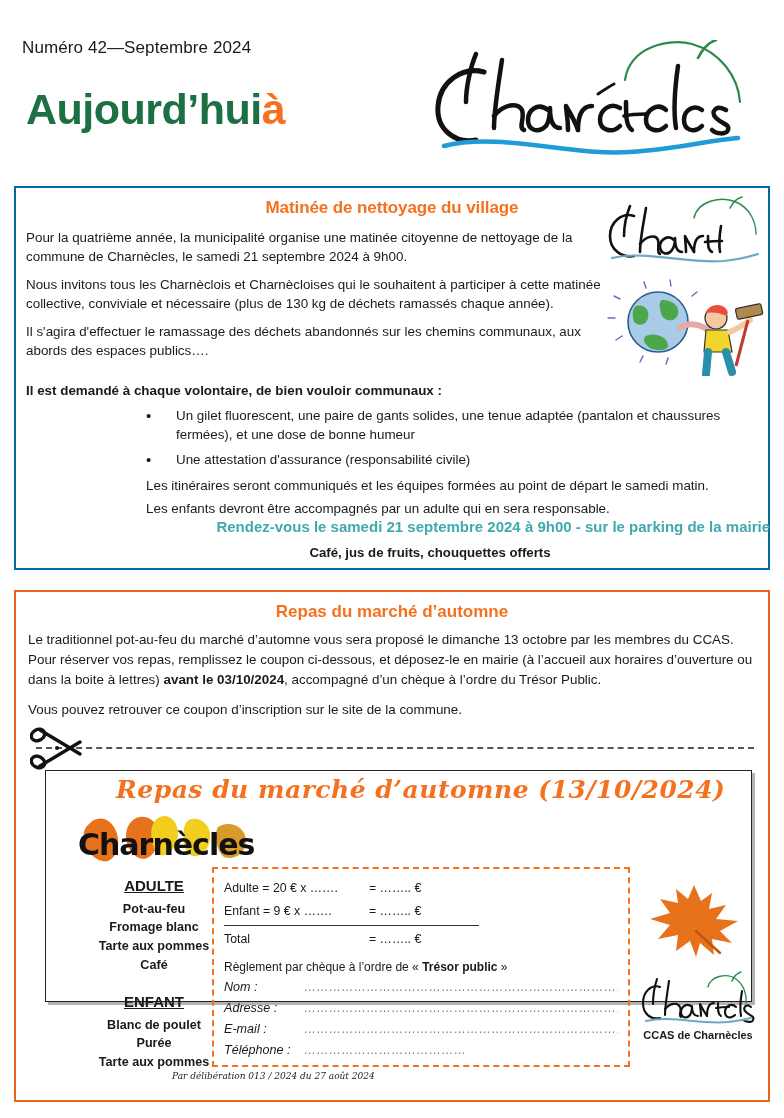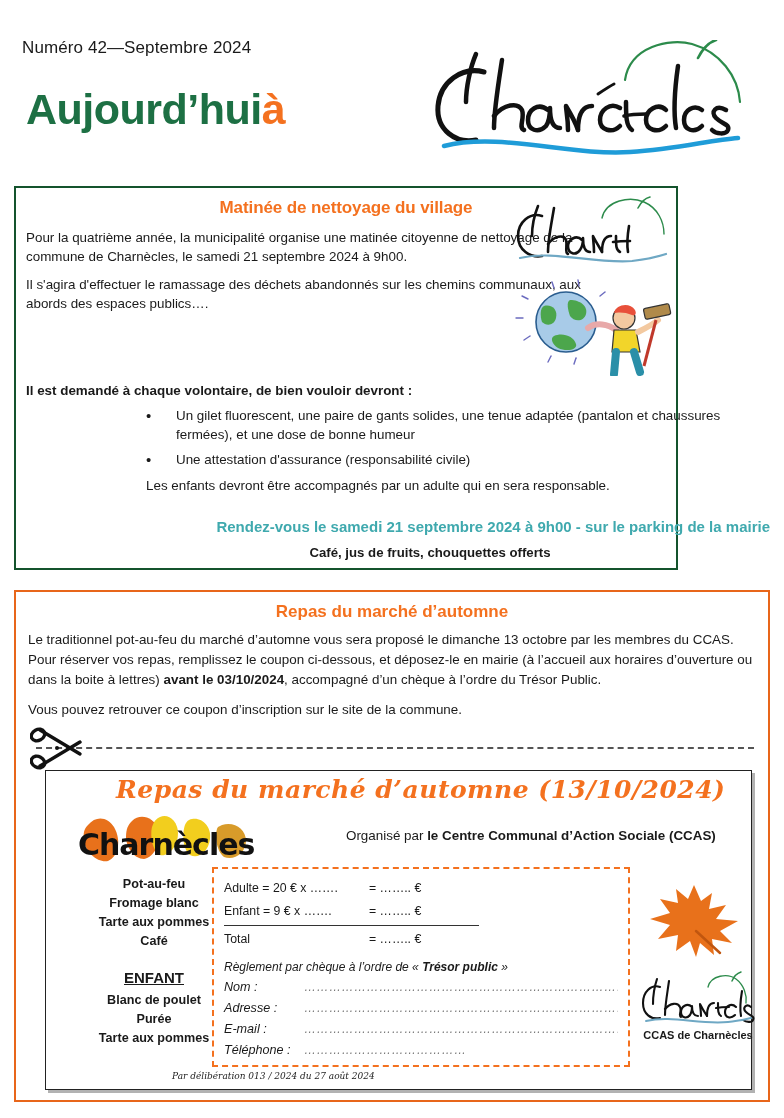--- a/index.html
+++ b/index.html
@@ -28,22 +28,22 @@
   .main-title .accent { color: #F4711F; }
   .logo-head {
     position: absolute; left: 420px; top: 40px;
     width: 350px; height: 125px;
   }
   .logo-head svg { width: 100%; height: 100%; display:block; }
 
   
   .article-1 {
     position: absolute; left: 14px; top: 186px;
-    width: 664px; height: 384px;
-    border: 2px solid #14532d;
+    width: 756px; height: 384px;
+    border: 2px solid #0369a1;
     background: #fff;
   }
   .art1-title {
     text-align: center; color: #F4711F; font-weight: bold;
     font-size: 17px; margin-top: 10px; letter-spacing: -0.1px;
   }
   .art1-body {
     position: absolute; left: 10px; top: 40px; width: 580px;
     font-size: 13.4px; line-height: 1.42; color: #1a1a1a;
   }
@@ -110,21 +110,21 @@
     border-top: 2px dashed #555;
   }
   .scissors {
     position: absolute; left: 14px; top: 130px; width: 56px; height: 52px;
   }
   .scissors svg { width:100%; height:100%; display:block; }
 
   
   .coupon {
     position: absolute; left: 29px; top: 178px;
-    width: 707px; height: 320px;
+    width: 707px; height: 232px;
     border: 1.5px solid #222;
     background: #fff;
     box-shadow: 3px 3px 0 rgba(0,0,0,0.30);
   }
   .coupon-title {
     position: absolute; left: 70px; top: 4px;
     font-size: 25px; color: #F4711F;
     font-family: "DejaVu Serif", serif;
     font-style: italic; font-weight: bold; letter-spacing: 0.5px;
   }
@@ -153,21 +153,21 @@
     width: 418px; height: 200px;
     border: 2px dashed #F4711F;
     padding: 8px 10px 0 10px;
   }
   .price-table { font-size: 12.3px; line-height: 1.9; }
   .price-row { display: flex; }
   .price-row .lbl { width: 145px; }
   .price-row .val { width: 105px; }
   .price-underline { border-bottom: 1px solid #333; width: 255px; height: 1px; margin: 1px 0 2px 0; }
   .reglement {
-    font-size: 12px; font-style: italic; margin-top: 9px; margin-bottom: 6px;
+    font-size: 12px; margin-top: 9px; margin-bottom: 6px;
   }
   .reglement b { font-weight: bold; }
   .field-row {
     display: flex; align-items: flex-start;
     font-size: 12.6px; margin-bottom: 7px; font-style: italic;
   }
   .field-row .fname { width: 80px; flex: none; }
   .field-row .dots {
     flex: 1; overflow: hidden; white-space: nowrap;
     color: #777; font-size: 12px; letter-spacing: 0.5px;
@@ -227,20 +227,21 @@
       <path d="M24 106 C80 92 150 116 210 112 C258 109 290 100 318 98" fill="none" stroke="#1F9CD8" stroke-width="4.5" stroke-linecap="round"></path>
     </svg>
   </div>
 </div>
 
 <div class="article-1">
   <div class="art1-title">Matinée de nettoyage du village</div>
 
   <div class="art1-body">
     <p>Pour la quatrième année, la municipalité organise une matinée citoyenne de nettoyage de la commune de Charnècles, le samedi 21 septembre 2024 à 9h00.</p>
+    <p>Nous invitons tous les Charnèclois et Charnècloises qui le souhaitent à participer à cette matinée collective, conviviale et nécessaire (plus de 130 kg de déchets ramassés chaque année).</p>
     <p>Il s'agira d'effectuer le ramassage des déchets abandonnés sur les chemins communaux, aux abords des espaces publics….</p>
   </div>
 
   <div class="charnet-logo">
     <svg viewBox="0 0 160 70" xmlns="http://www.w3.org/2000/svg">
       <path d="M92 22 C96 4 120 0 134 6 C148 12 154 26 154 38" fill="none" stroke="#2c8b4b" stroke-width="1.4" stroke-linecap="round"></path>
       <path d="M128 12 C131 6 136 2 140 1" fill="none" stroke="#2c8b4b" stroke-width="1.6" stroke-linecap="round"></path>
       <g fill="none" stroke="#111" stroke-linecap="round" stroke-linejoin="round" stroke-width="2.6">
         <path d="M32 20 C20 16 8 26 8 40 C8 54 20 62 32 60"></path>
         <path d="M28 10 C24 20 22 32 22 40"></path>
@@ -278,28 +279,29 @@
       <circle cx="120" cy="52" r="11" fill="#f3c9a0" stroke="#333" stroke-width="1.2"></circle>
       <path d="M110 47 C112 38 126 36 131 44 C133 48 131 50 128 49 C122 46 114 46 110 47 Z" fill="#e8503a"></path>
       <path d="M110 64 L132 64 L136 86 L108 86 Z" fill="#f2d52a" stroke="#333" stroke-width="1.2"></path>
       <path d="M134 66 C142 62 150 58 154 54" stroke="#f3c9a0" stroke-width="6" fill="none" stroke-linecap="round"></path>
       <path d="M112 86 L110 108 M130 86 L136 106" stroke="#2a8fa8" stroke-width="8" stroke-linecap="round"></path>
       <path d="M152 54 L140 100" stroke="#c0392b" stroke-width="3"></path>
       <rect x="140" y="40" width="26" height="11" rx="2" fill="#b08a4a" stroke="#333" stroke-width="1.2" transform="rotate(-12 153 45)"></rect>
     </svg>
   </div>
 
-  <div class="art1-demande">Il est demandé à chaque volontaire, de bien vouloir devront :</div>
+  <div class="art1-demande">Il est demandé à chaque volontaire, de bien vouloir communaux :</div>
 
   <div class="art1-list">
     <div class="bullet-row">Un gilet fluorescent, une paire de gants solides, une tenue adaptée (pantalon et chaussures fermées), et une dose de bonne humeur</div>
     <div class="bullet-row">Une attestation d'assurance (responsabilité civile)</div>
   </div>
 
   <div class="art1-after">
+    <p>Les itinéraires seront communiqués et les équipes formées au point de départ le samedi matin.</p>
     <p>Les enfants devront être accompagnés par un adulte qui en sera responsable.</p>
   </div>
 
   <div class="sign-illus">
     <svg viewBox="0 0 100 135" xmlns="http://www.w3.org/2000/svg">
       <path d="M50 6 L96 88 L4 88 Z" fill="#ffffff" stroke="#e8202a" stroke-width="9" stroke-linejoin="round"></path>
       <path d="M20 80 C26 58 34 40 42 30 C46 44 44 62 44 80 Z" fill="#222"></path>
       <path d="M42 26 L42 14 L54 18 L42 22" fill="#222"></path>
       <circle cx="56" cy="52" r="7" fill="#222"></circle>
       <path d="M46 66 l4 14 M56 62 l0 18 M66 66 l-3 14" stroke="#222" stroke-width="3"></path>
@@ -345,23 +347,23 @@
       <svg viewBox="0 0 215 52" xmlns="http://www.w3.org/2000/svg">
         <path d="M14 14 C22 4 34 6 40 16 C48 30 44 46 34 50 C24 52 12 42 10 30 C9 22 10 18 14 14 Z" fill="#E8711B"></path>
         <path d="M58 10 C66 2 80 6 84 18 C88 32 80 46 70 48 C60 48 52 36 52 26 C52 18 54 14 58 10 Z" fill="#E8711B"></path>
         <path d="M86 6 C94 2 104 10 104 22 C104 36 94 46 86 44 C78 40 76 24 78 16 C80 10 82 8 86 6 Z" fill="#F2CE1E"></path>
         <path d="M118 8 C128 6 138 16 136 28 C134 42 124 48 116 44 C108 38 108 18 112 12 C114 9 116 8 118 8 Z" fill="#F2CE1E"></path>
         <path d="M148 14 C160 10 172 18 172 30 C172 42 160 50 150 46 C142 40 140 22 144 16 Z" fill="#D89B2A"></path>
         <text x="4" y="44" font-family="DejaVu Sans, sans-serif" font-size="30" font-weight="bold" fill="#111" letter-spacing="-1">Charnècles</text>
       </svg>
     </div>
 
-    <div class="organise"><span>Organisé par </span><b>le Centre Communal d’Action Sociale (CCAS)</b></div>
 
     <div class="menu-col">
+      <span class="menu-head">ADULTE</span>
       <div>Pot-au-feu</div>
       <div>Fromage blanc</div>
       <div>Tarte aux pommes</div>
       <div>Café</div>
       <div class="menu-gap"></div>
       <span class="menu-head">ENFANT</span>
       <div>Blanc de poulet</div>
       <div>Purée</div>
       <div>Tarte aux pommes</div>
     </div>

